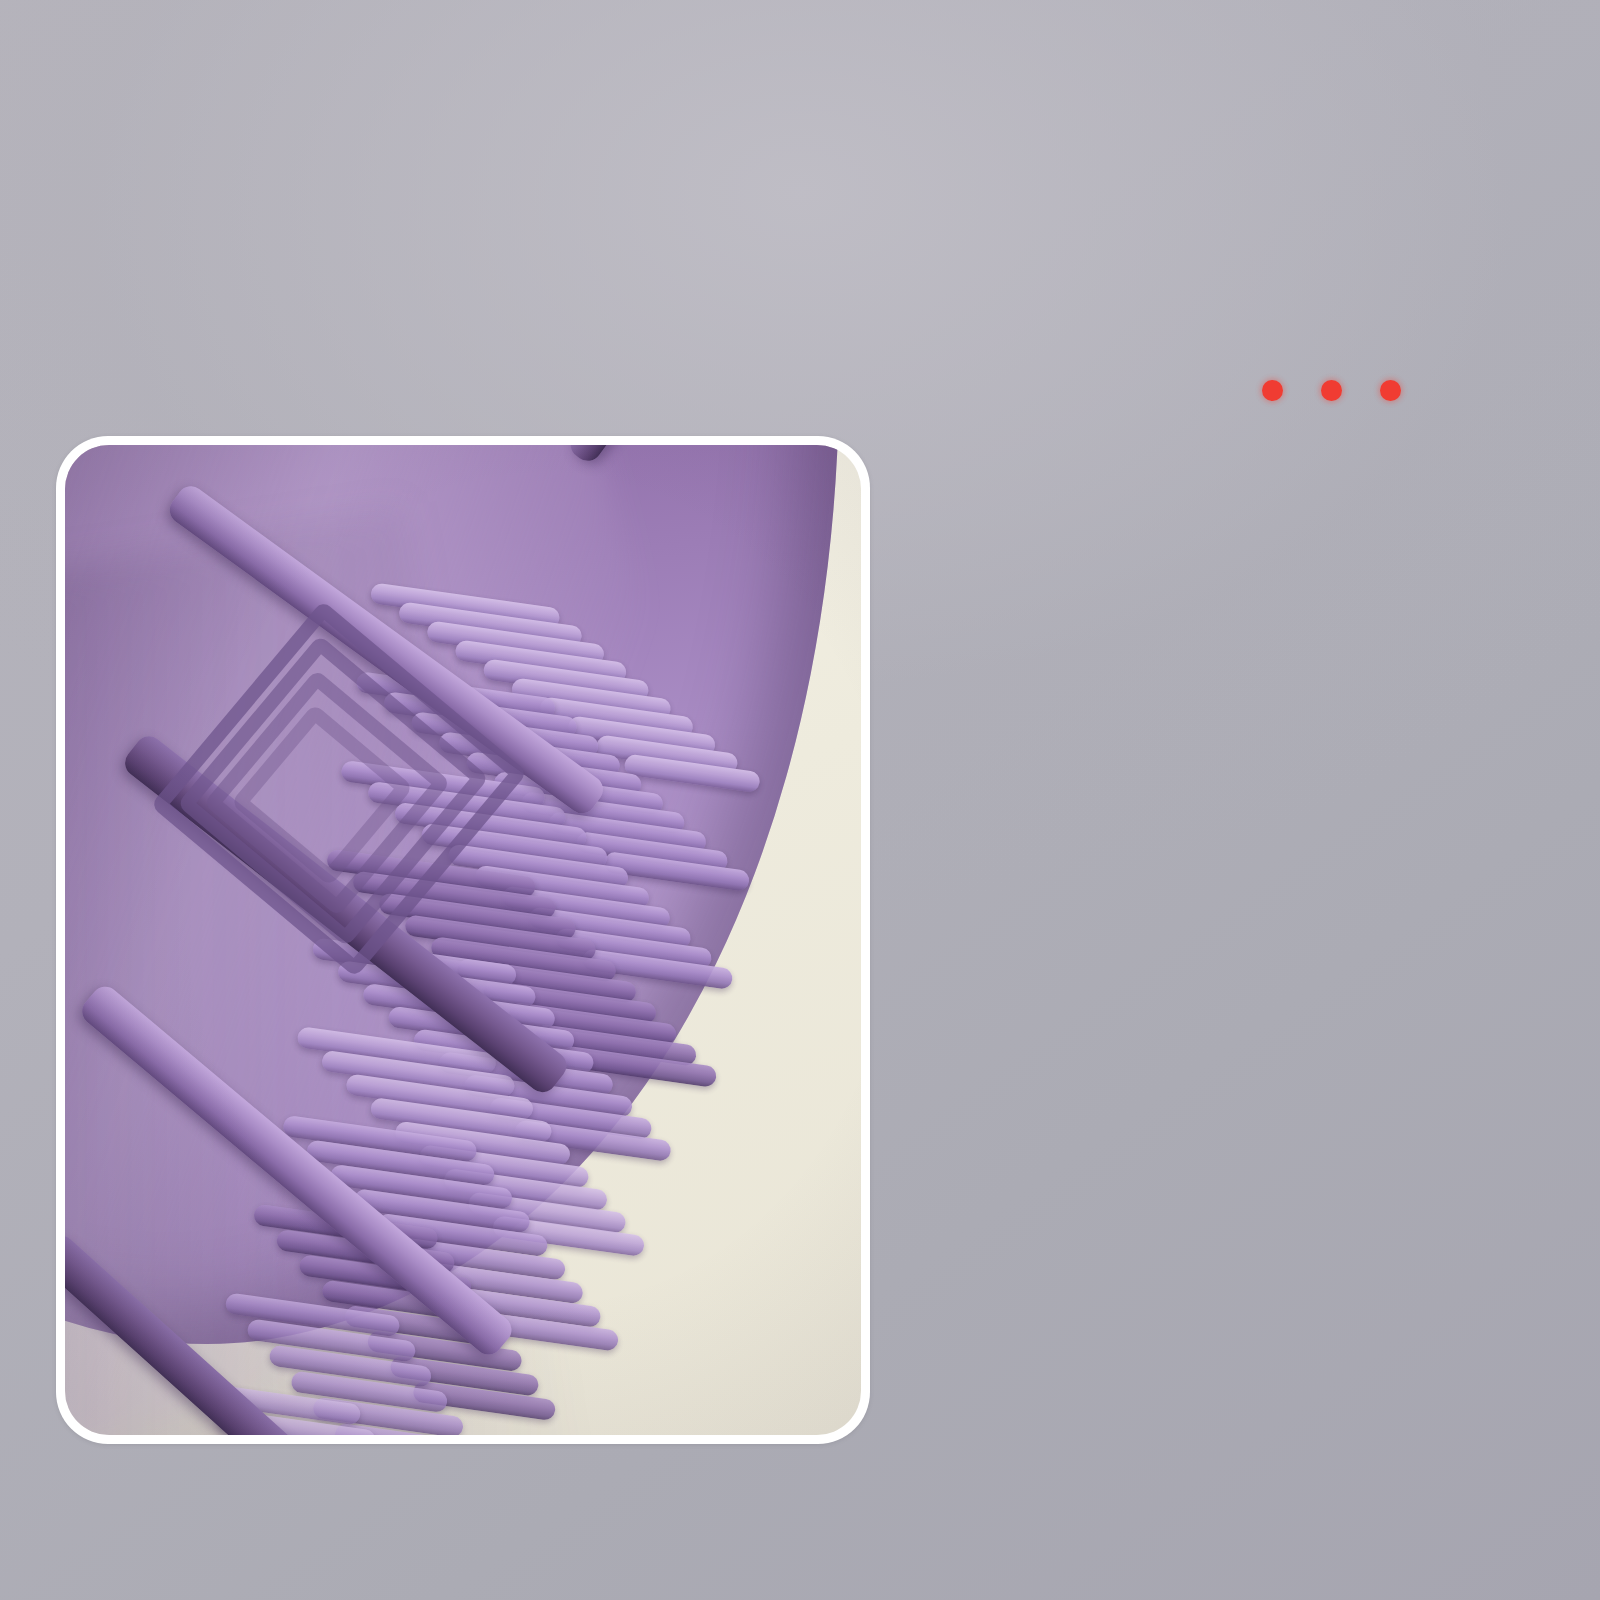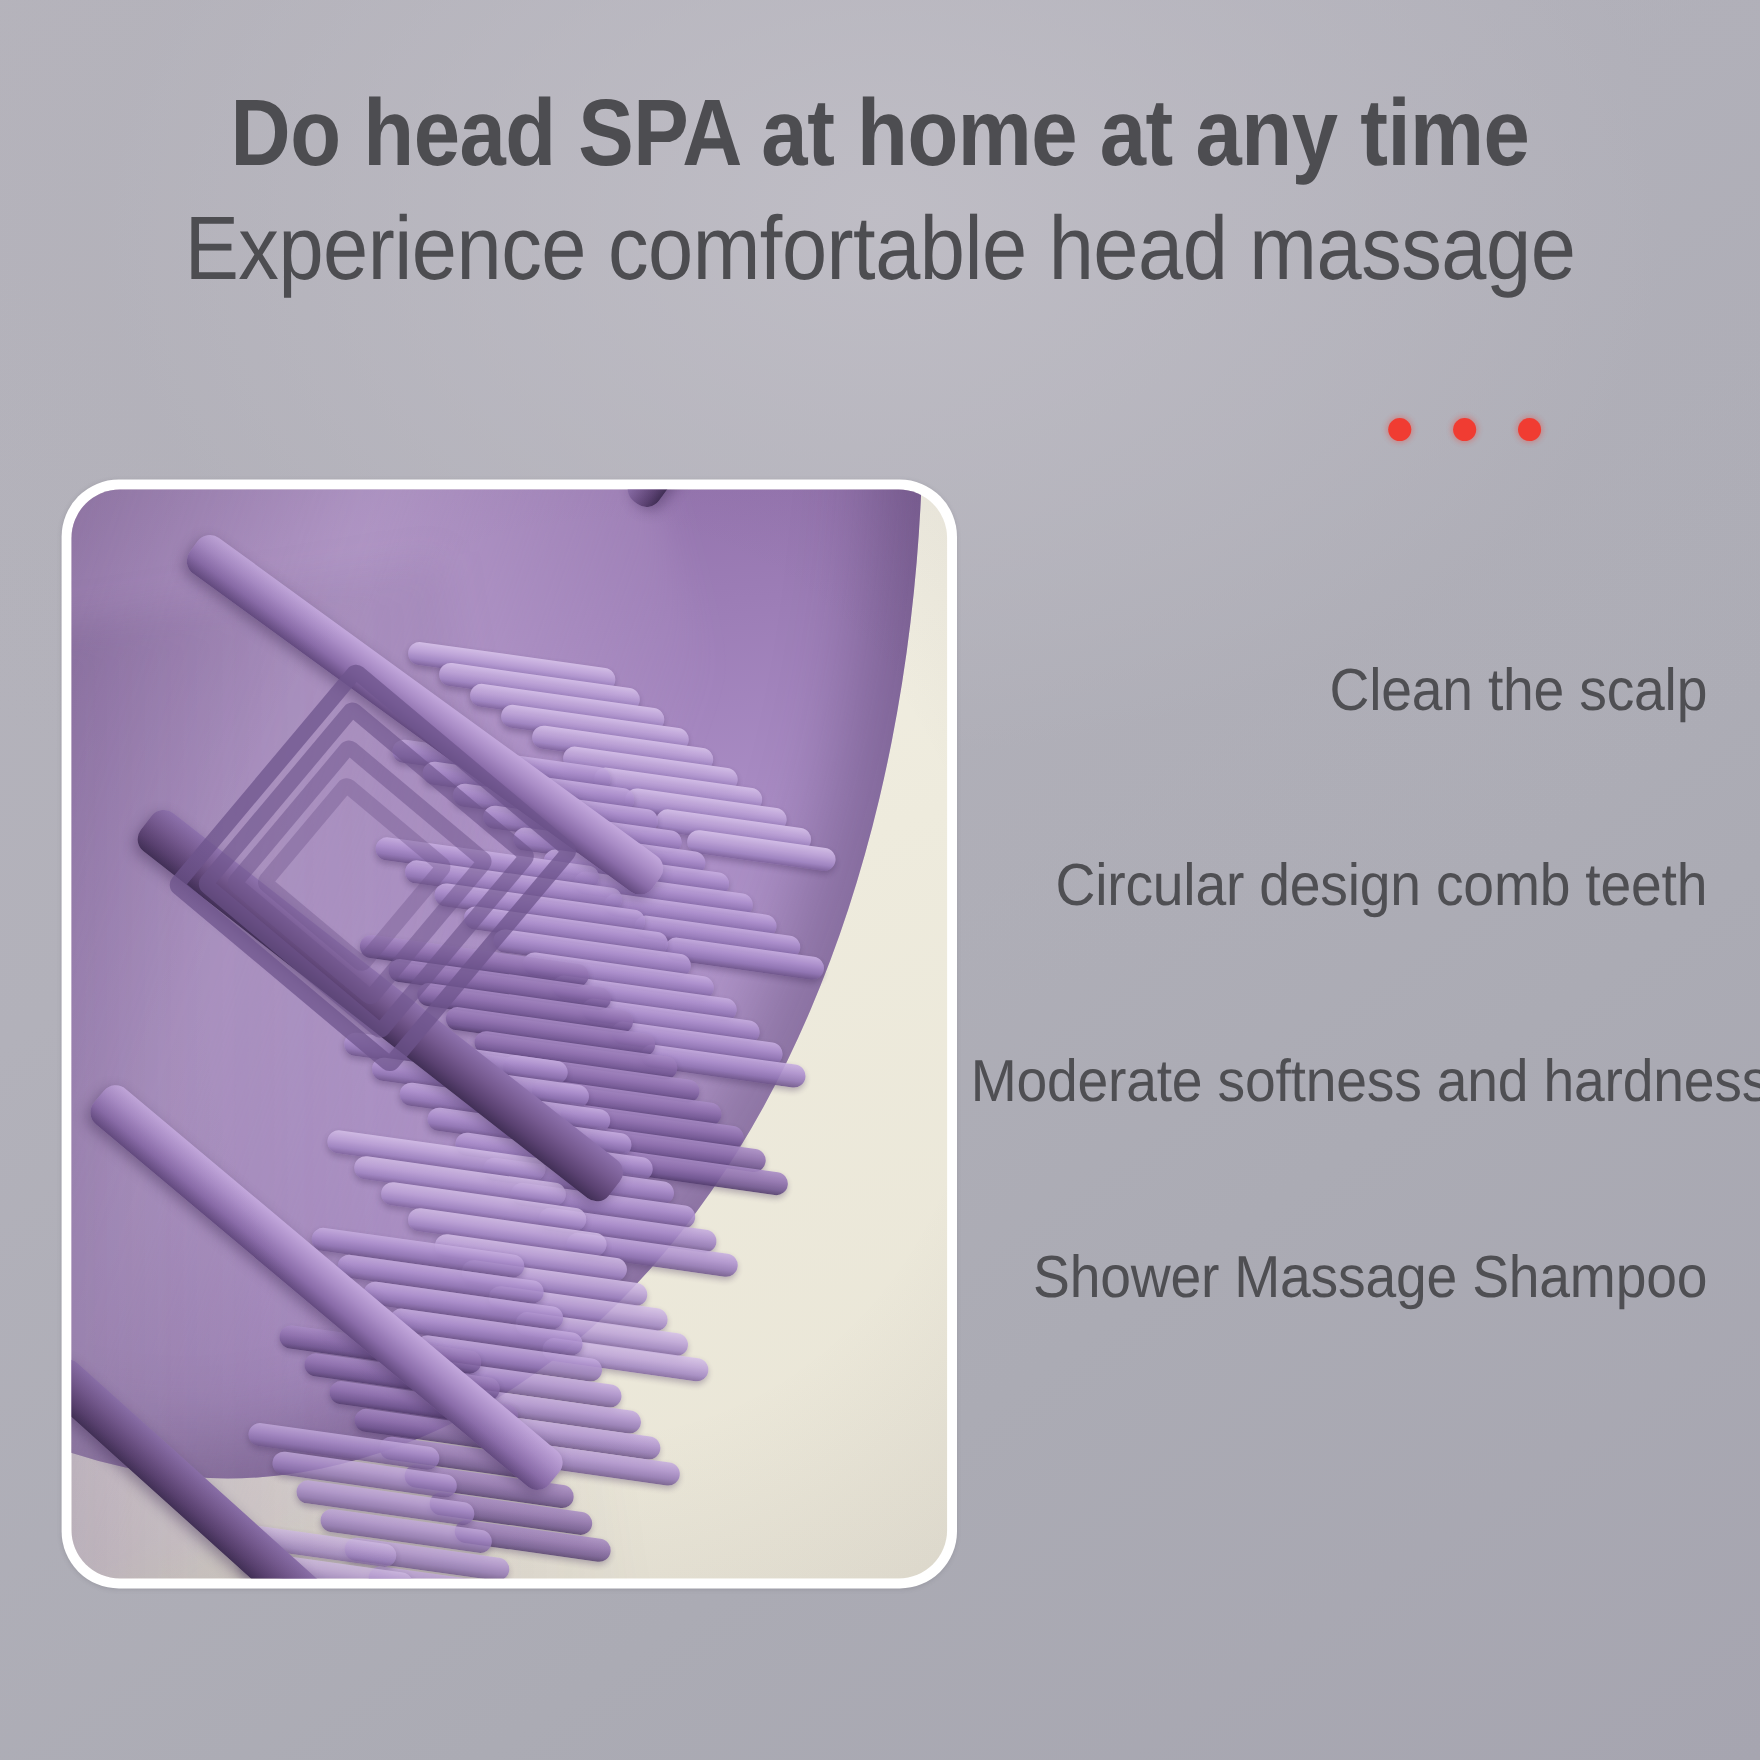--- a/index.html
+++ b/index.html
@@ -198,24 +198,20 @@
     white-space: nowrap;
     transform: scaleX(0.93);
     transform-origin: right center;
   }
 </style>
 </head>
 <body>
 
 <div id="poster">
 
-  <div class="headline-block">
-    <div class="headline">Do head SPA at home at any time</div>
-    <div class="subheadline">Experience comfortable head massage</div>
-  </div>
 
   <div class="dots">
     <span class="dot"></span>
     <span class="dot"></span>
     <span class="dot"></span>
   </div>
 
   <div class="photo-card">
     <div class="photo-inner">
       <div class="scene">
@@ -340,20 +336,14 @@
             <div class="recess" style="left: 33.2%; top: 35.4%; width: 194px; height: 194px; border-width: 14px; border-color: rgba(110, 84, 140, 0.63); transform: rotate(40deg);"></div>
             <div class="recess" style="left: 34.4%; top: 36.8%; width: 148px; height: 148px; border-width: 14px; border-color: rgba(110, 84, 140, 0.51); transform: rotate(40deg);"></div>
             <div class="recess" style="left: 35.6%; top: 38.2%; width: 102px; height: 102px; border-width: 14px; border-color: rgba(110, 84, 140, 0.39); transform: rotate(40deg);"></div>
           </div>
 
       </div>
       <div class="photo-vignette"></div>
     </div>
   </div>
 
-  <div class="features">
-    <div class="feature">Clean the scalp</div>
-    <div class="feature">Circular design comb teeth</div>
-    <div class="feature">Moderate softness and hardness</div>
-    <div class="feature">Shower Massage Shampoo</div>
-  </div>
 
 </div>
 
 </body></html>

